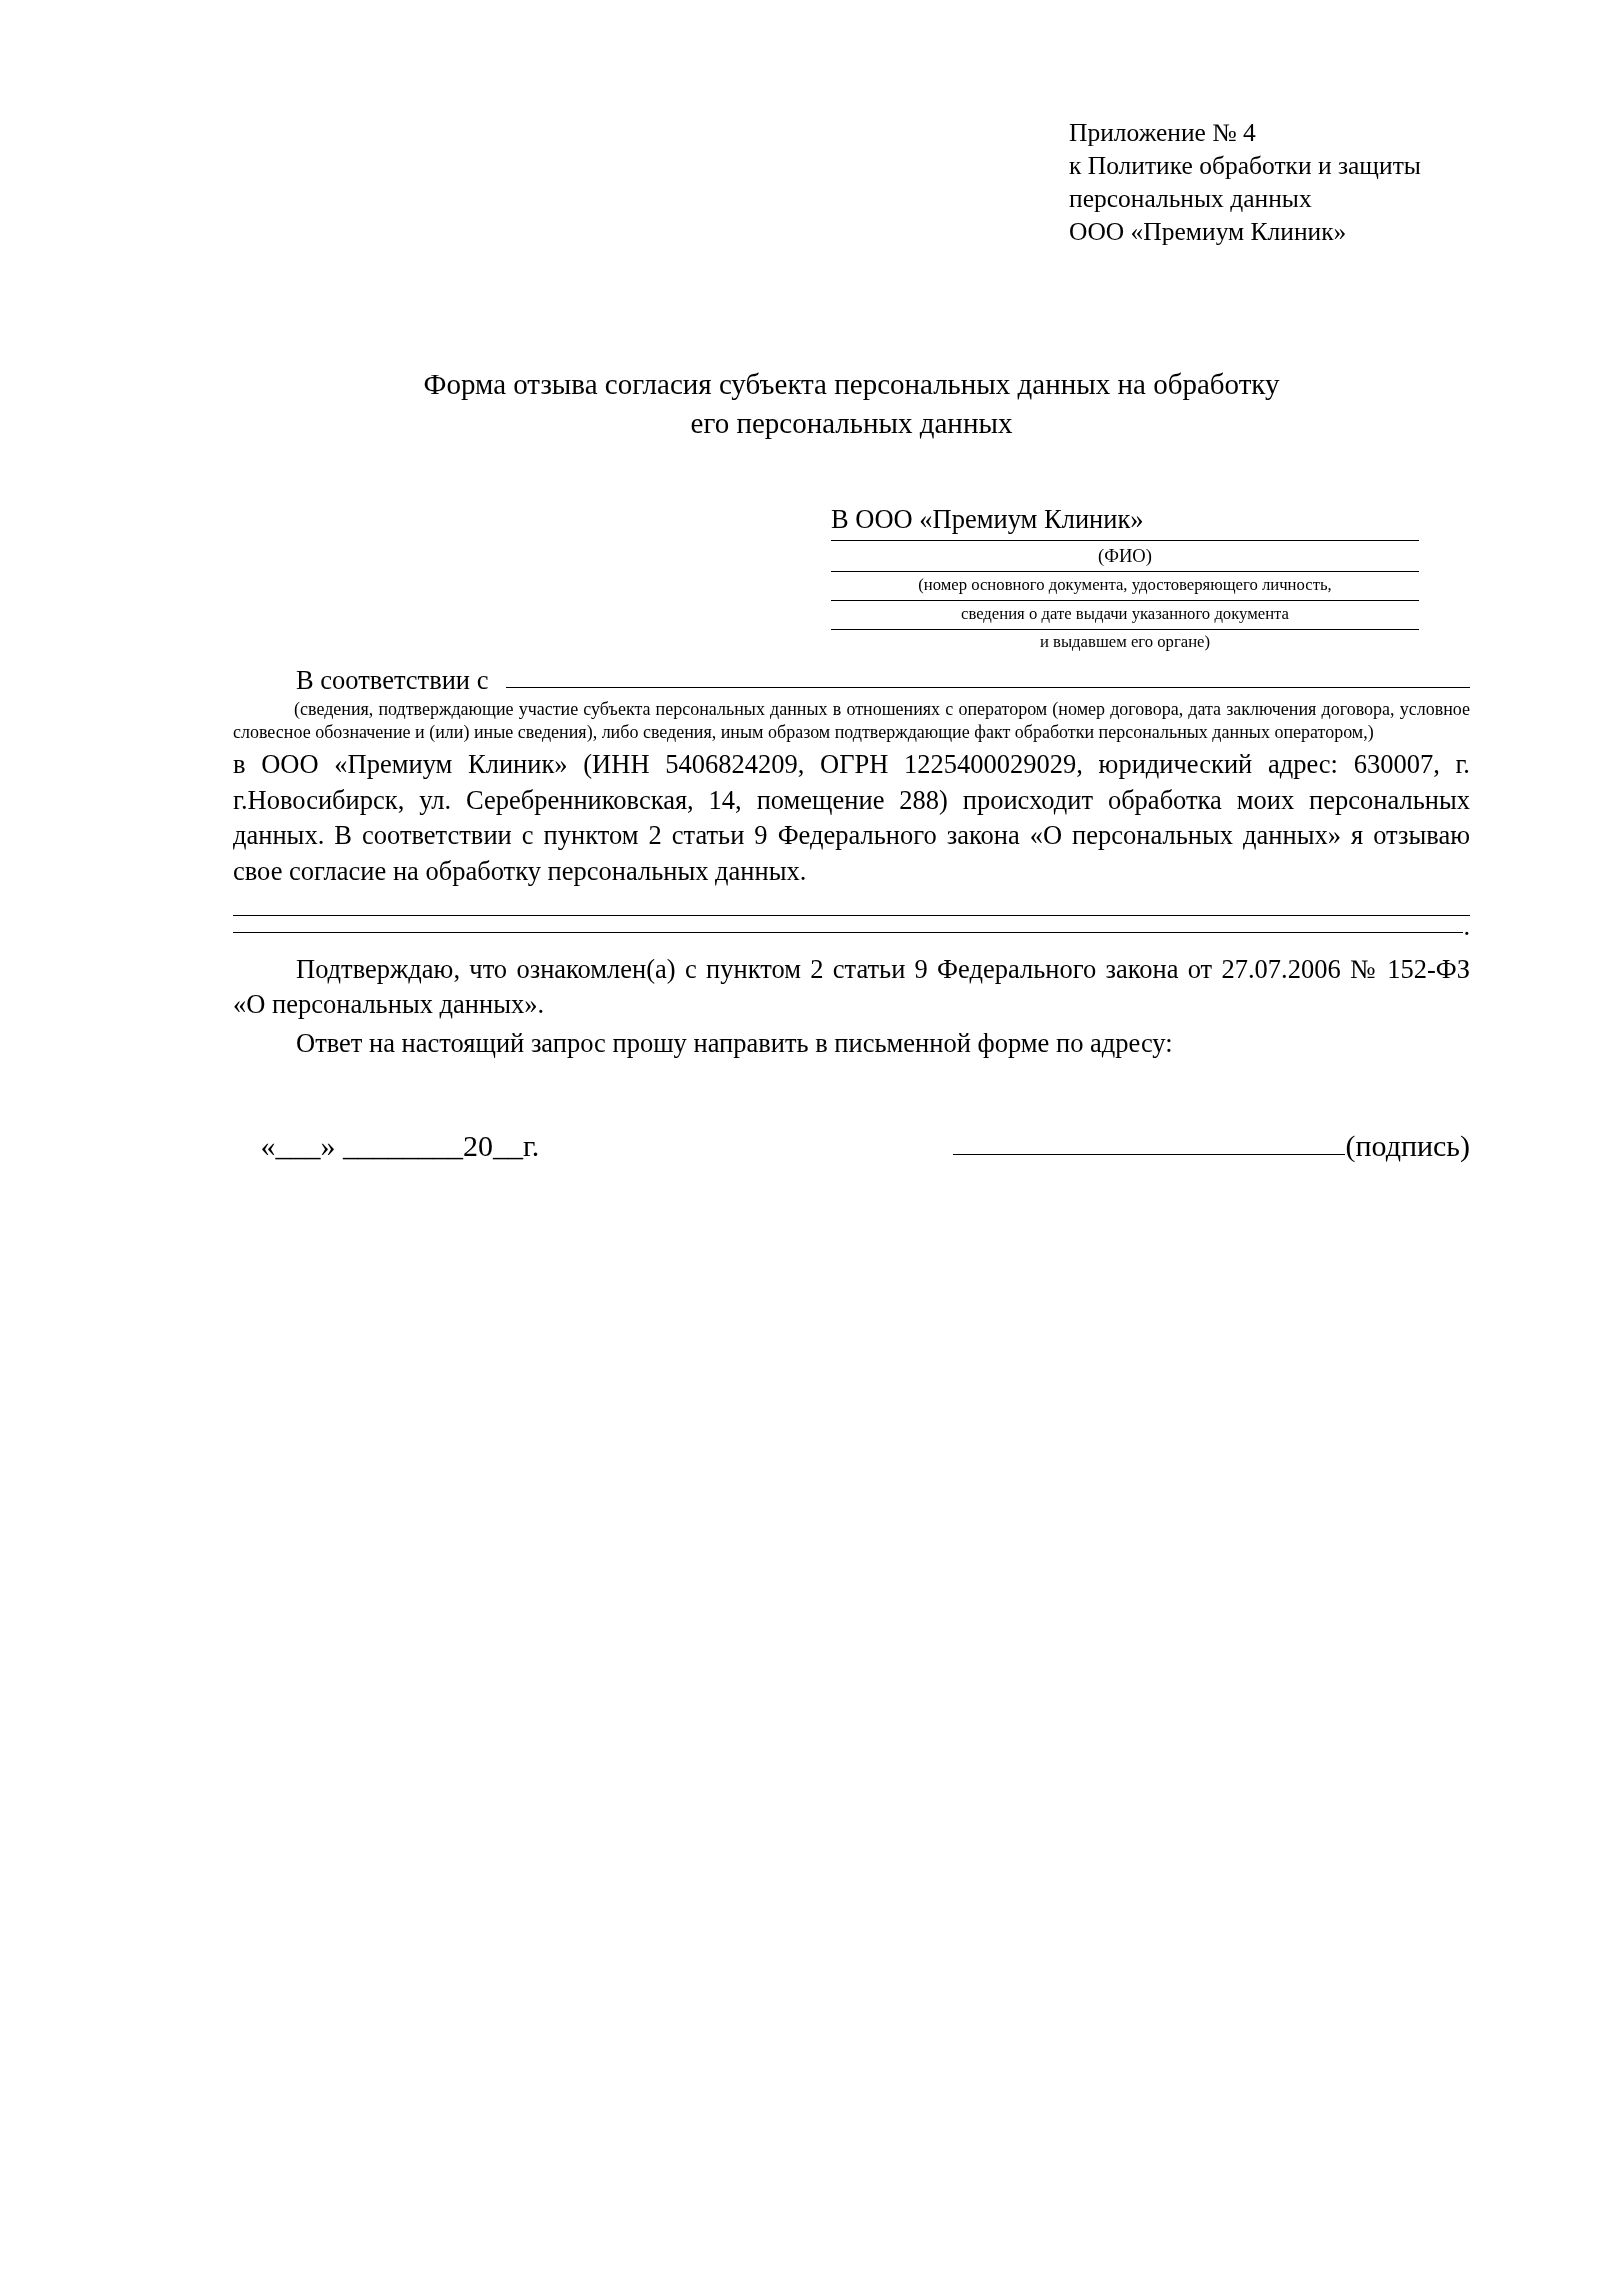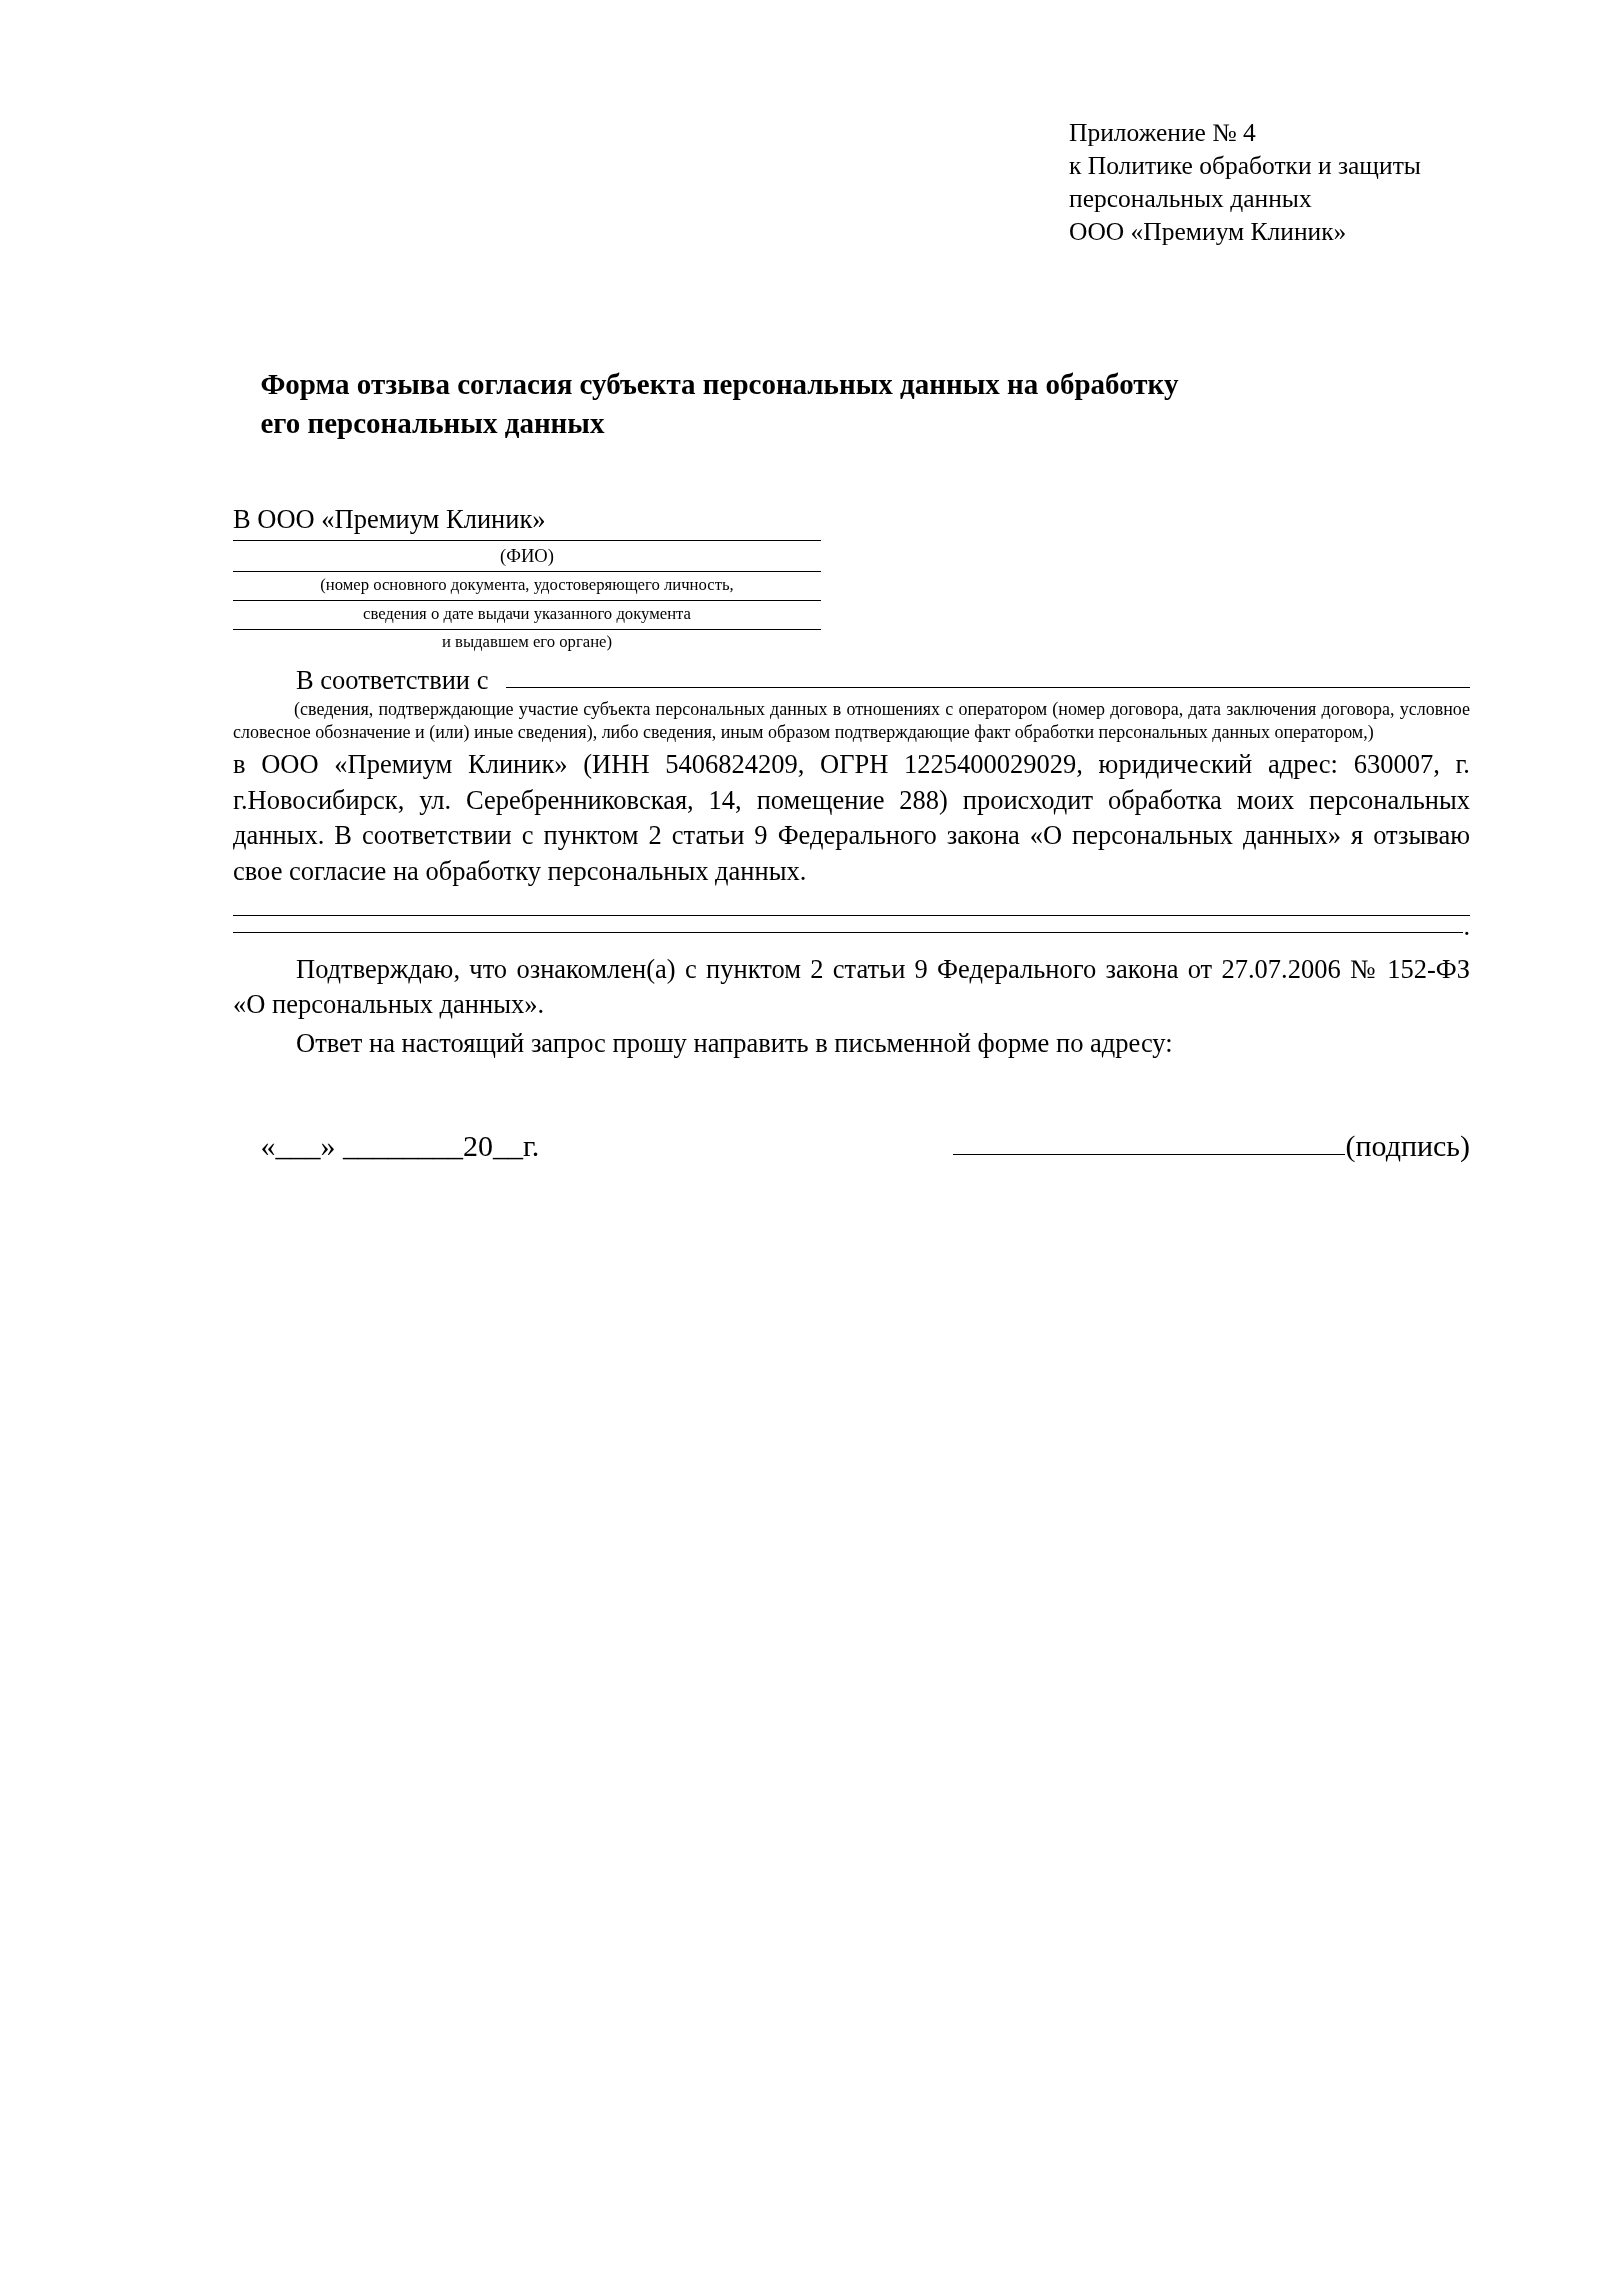--- a/index.html
+++ b/index.html
@@ -33,30 +33,31 @@
   .header-block {
     margin-left: 836px;
     font-size: 25.5px;
     line-height: 1.30;
     white-space: nowrap;
   }
 
   
   .doc-title {
     margin-top: 116px;
-    text-align: left;
-    font-weight: bold;
+    text-align: center;
+    font-weight: normal;
     font-size: 29px;
     line-height: 1.35;
     padding: 0 27.4px;
   }
 
   
   .addressee {
     margin-top: 59px;
+    margin-left: 598px;
     width: 588px;
     font-size: 26.5px;
   }
   .addressee .line1 {
     line-height: 1.30;
   }
   .addressee .ot {
     line-height: 1.30;
     margin-top: 3.9px;
   }

